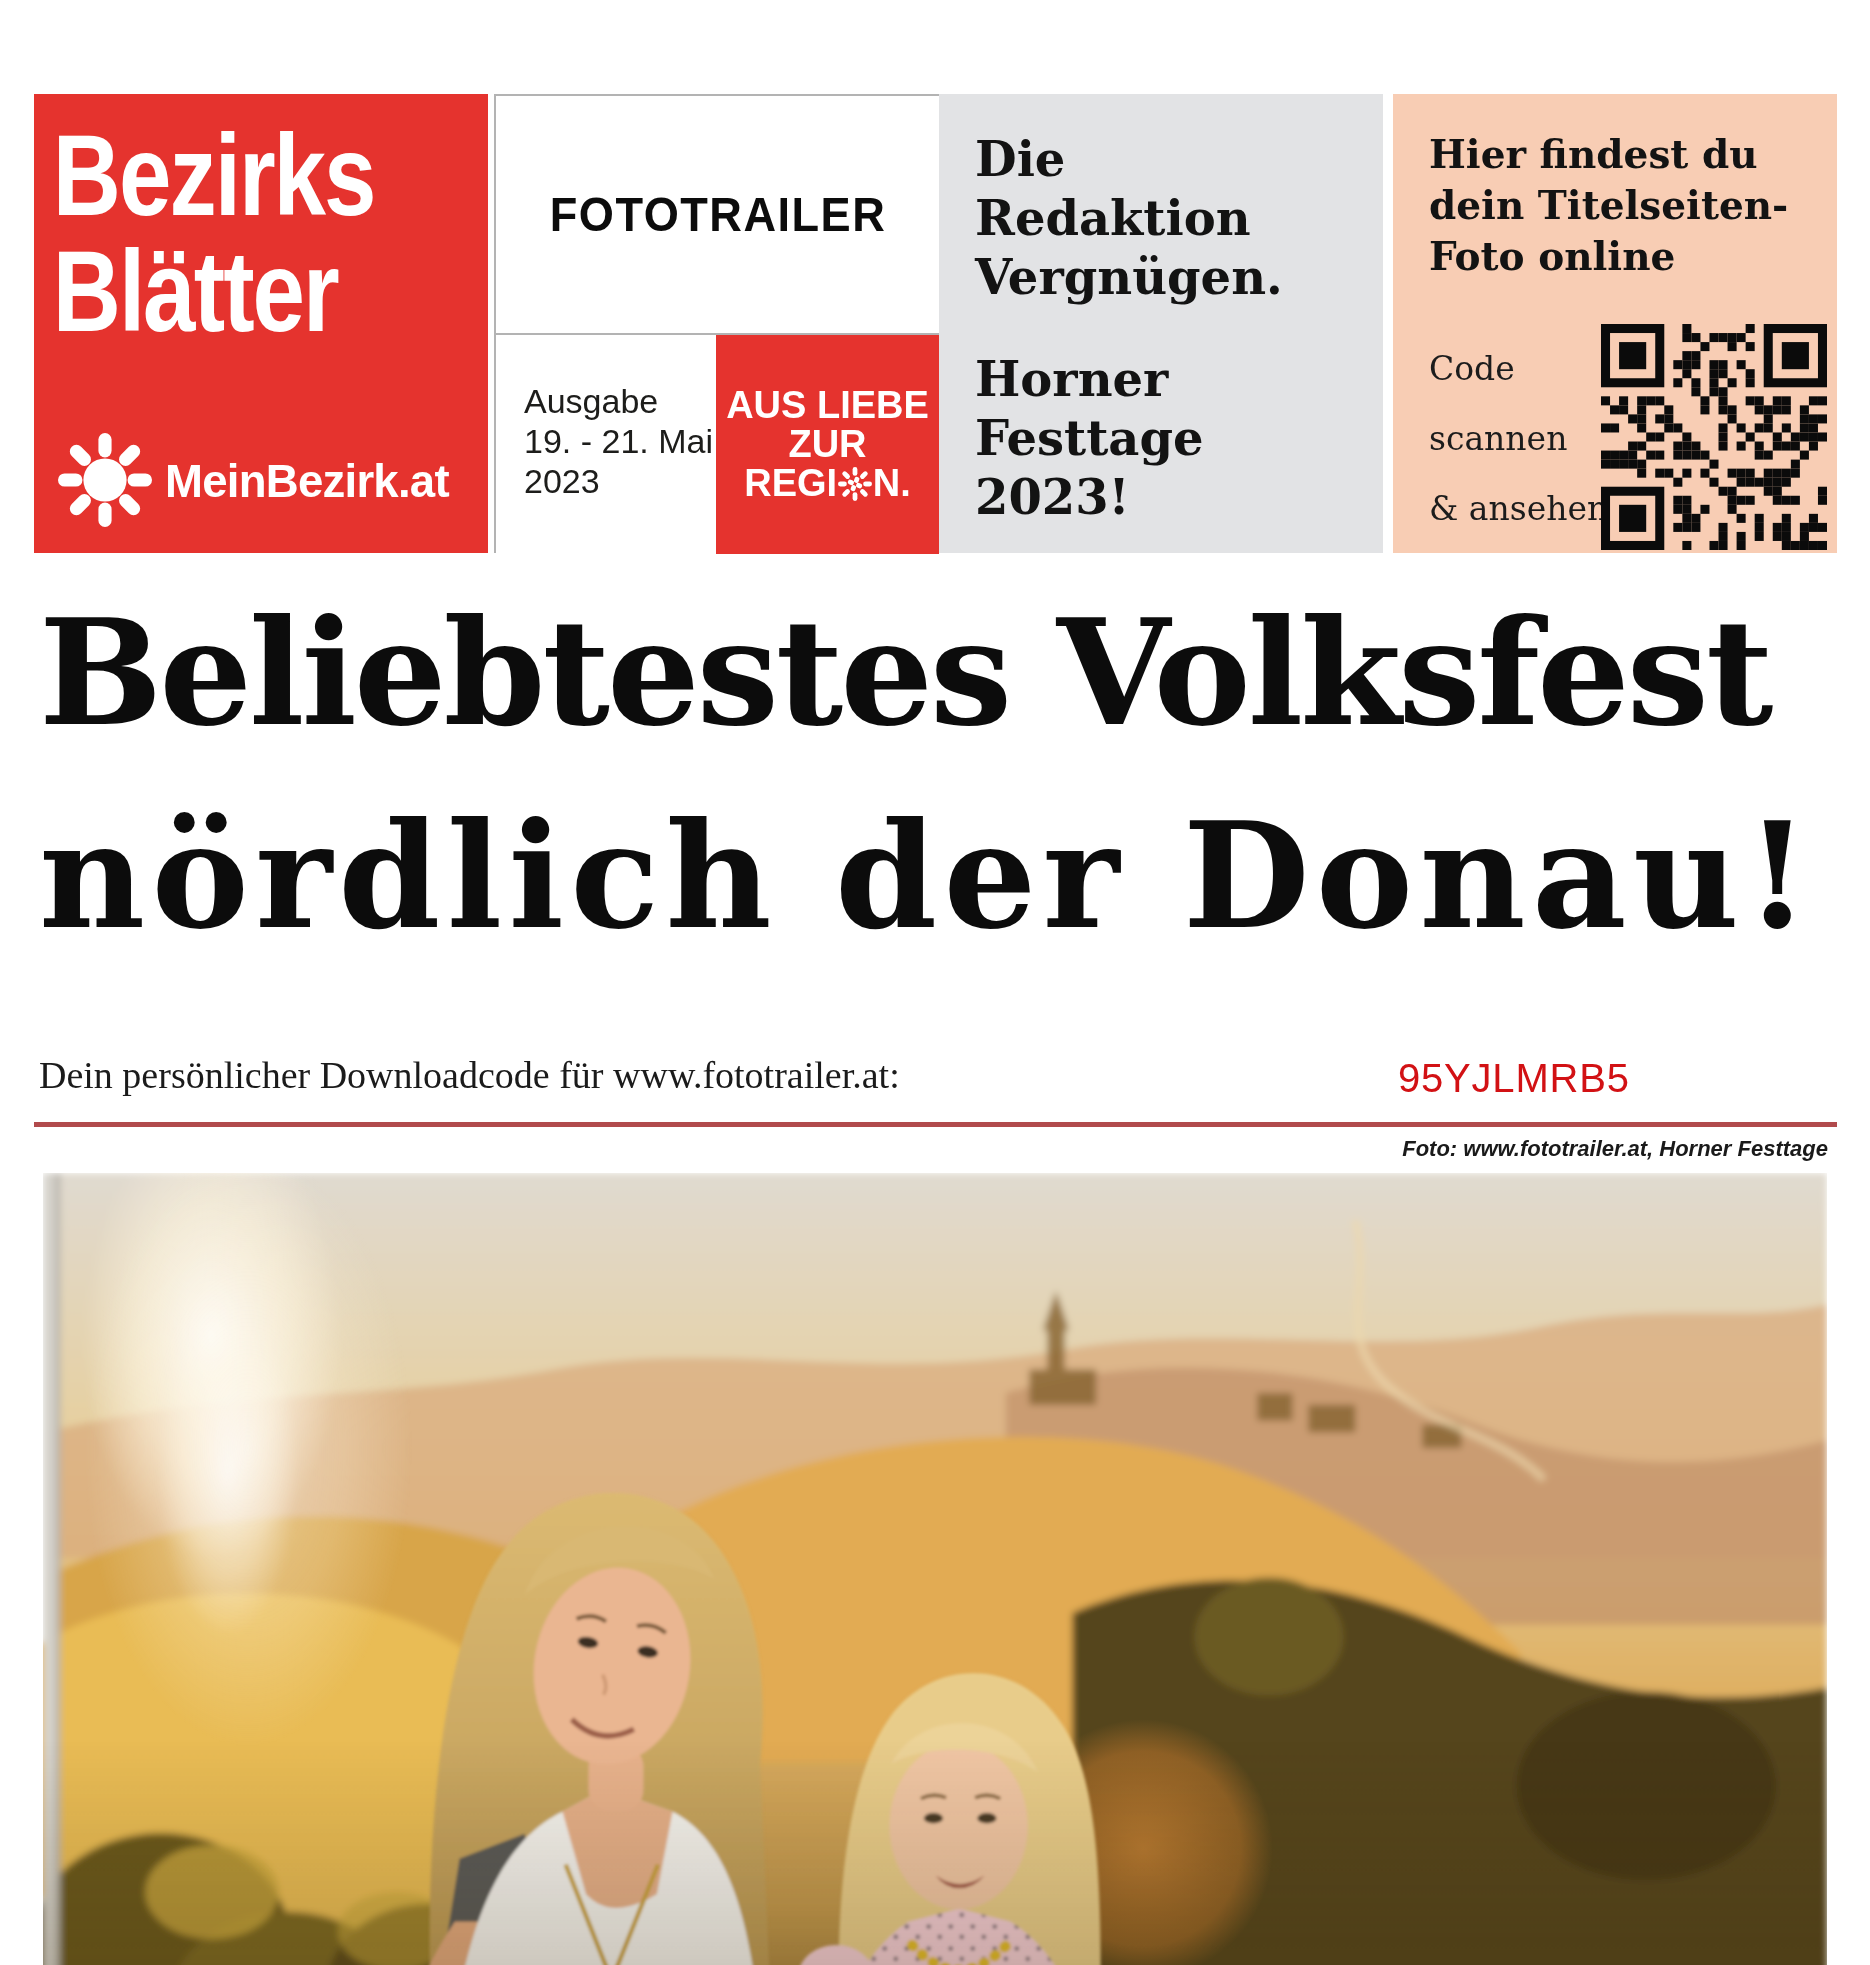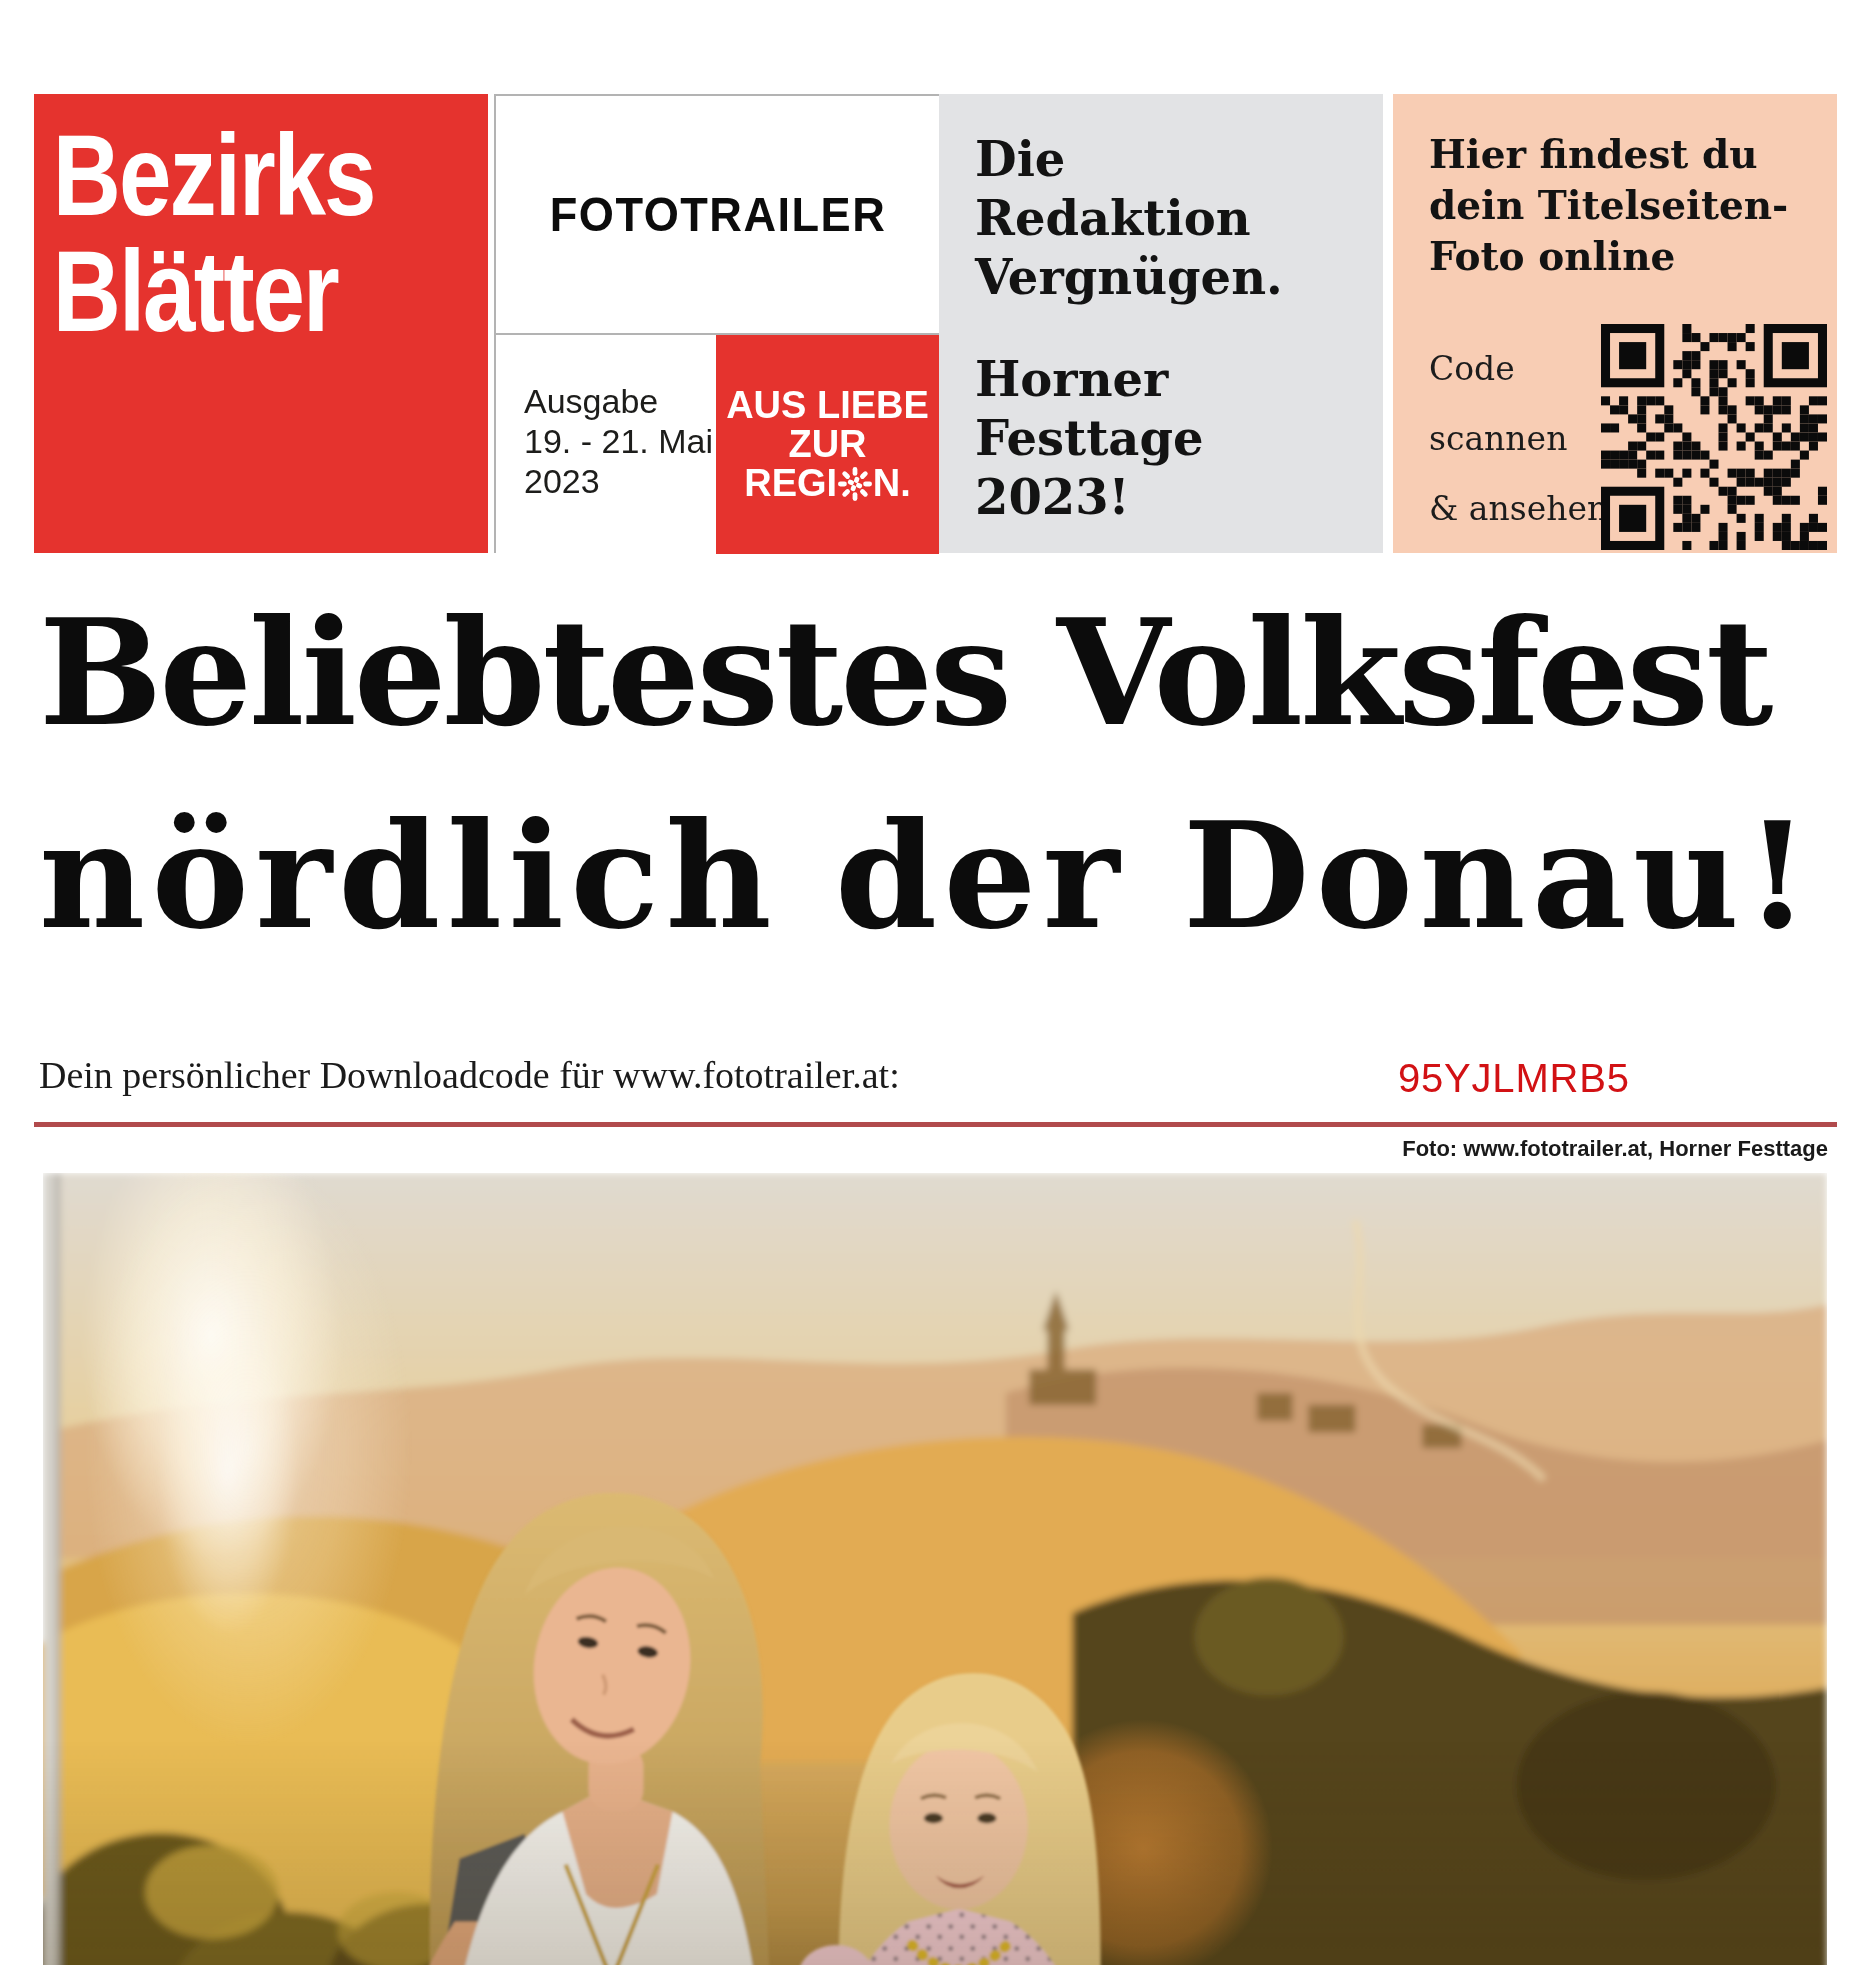--- a/index.html
+++ b/index.html
@@ -40,21 +40,21 @@
   #qr-svg{position:absolute;left:208px;top:230px;width:226px;height:226px;}
   
   #headline{left:39px;top:571px;width:1800px;color:#0c0c0c;}
   .headline-line{font-family:"DejaVu Serif",serif;font-weight:bold;font-size:146px;
       line-height:203px;letter-spacing:-3.1px;white-space:nowrap;}
   .headline-line.l2{letter-spacing:6.3px;}
   
   #dl-label{left:39px;top:1053px;font-family:"Liberation Serif",serif;font-size:38px;color:#1b1b1b;white-space:nowrap;}
   #dl-code{left:1398px;top:1056px;font-size:40px;color:#d21114;letter-spacing:0.8px;white-space:nowrap;}
   #red-rule{left:34px;top:1122px;width:1803px;height:5.1px;background:#b14a4c;}
-  #photo-credit{top:1136px;right:43px;font-size:22px;font-weight:bold;color:#1a1a1a;white-space:nowrap;}
+  #photo-credit{top:1136px;right:43px;font-size:22px;font-weight:bold;color:#1a1a1a;white-space:nowrap;font-style:italic;}
   
   #photo{left:43px;top:1173px;width:1784px;height:943px;overflow:hidden;}
   #photo svg{display:block;}
 </style>
 </head>
 <body>
 
 <svg width="0" height="0" style="position:absolute" aria-hidden="true">
   <defs>
     <g id="flower-petals">
@@ -69,20 +69,27 @@
         <rect x="43" y="0" width="14" height="26" rx="7" transform="rotate(315 50 50)"></rect>
       </g>
     </g>
   </defs>
 </svg>
 
 <div class="abs" id="masthead-box">
   <div id="masthead-title">
     <div>Bezirks</div>
     <div>Blätter</div>
+  </div>
+  <div class="abs" id="brand-row">
+    <svg id="brand-icon" viewBox="0 0 100 100">
+      <use href="#flower-petals"></use>
+        <circle cx="50" cy="50" r="23" fill="#fff"></circle>
+    </svg>
+    <span id="brand-text">MeinBezirk.at</span>
   </div>
 </div>
 
 <div class="abs" id="mid-col">
   <div class="abs" id="fototrailer-box">
     <span id="fototrailer-label">FOTOTRAILER</span>
   </div>
   <div class="abs" id="issue-claim-row">
     <div class="abs" id="issue-box">
       <div class="issue-line">Ausgabe</div>

